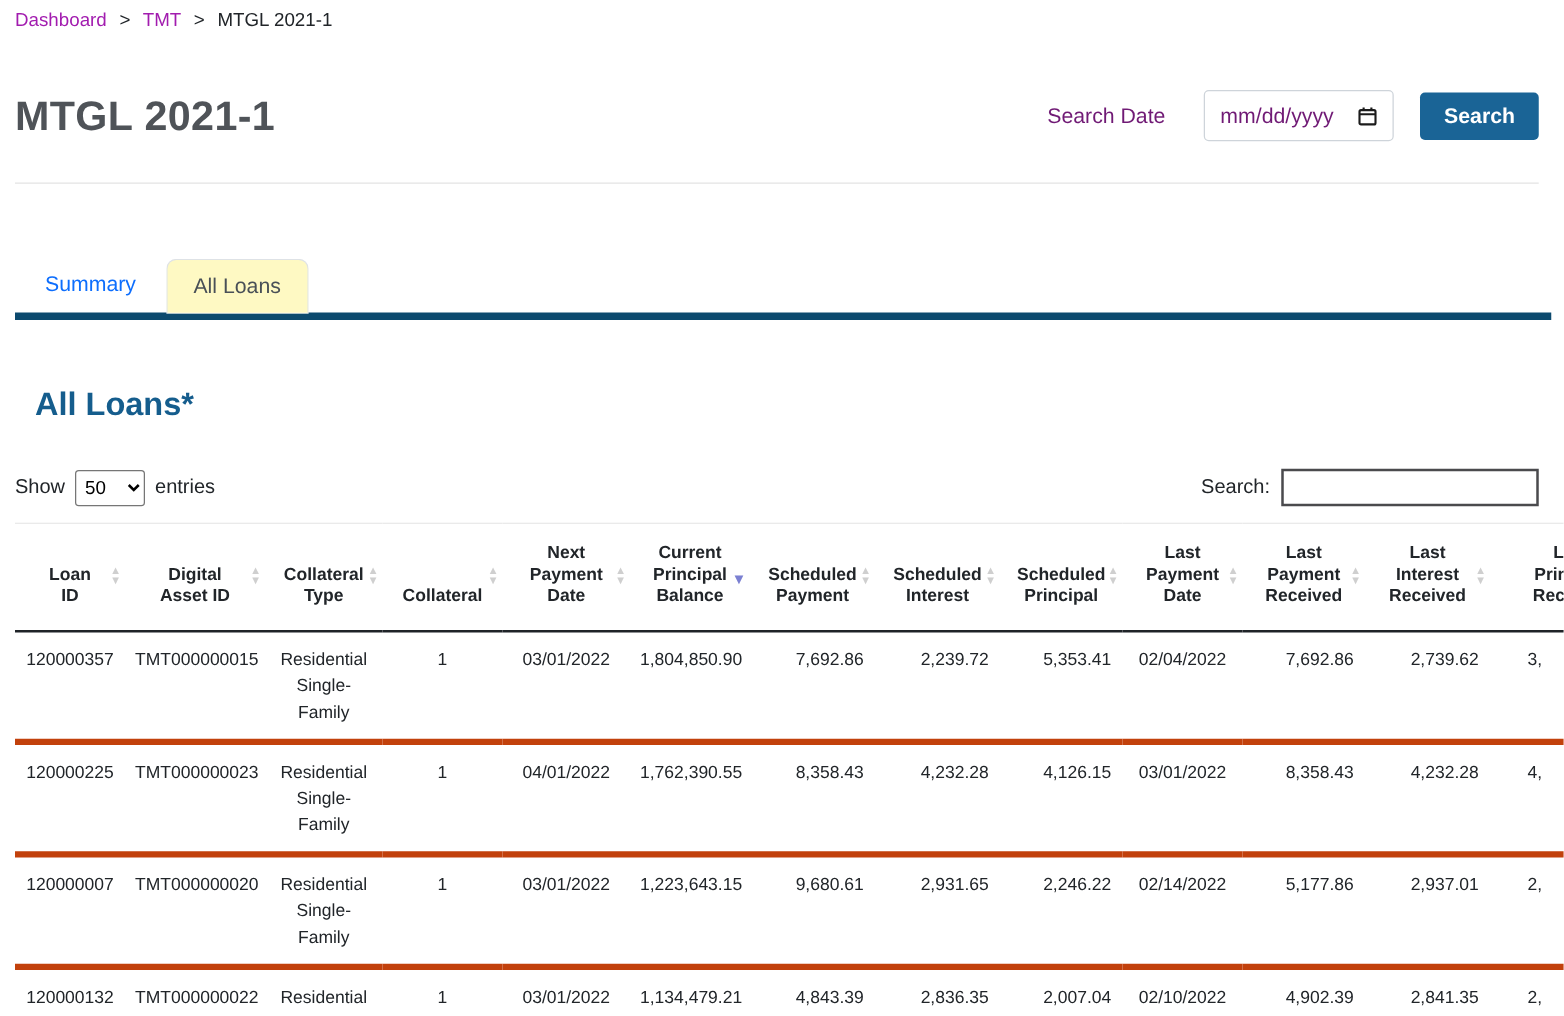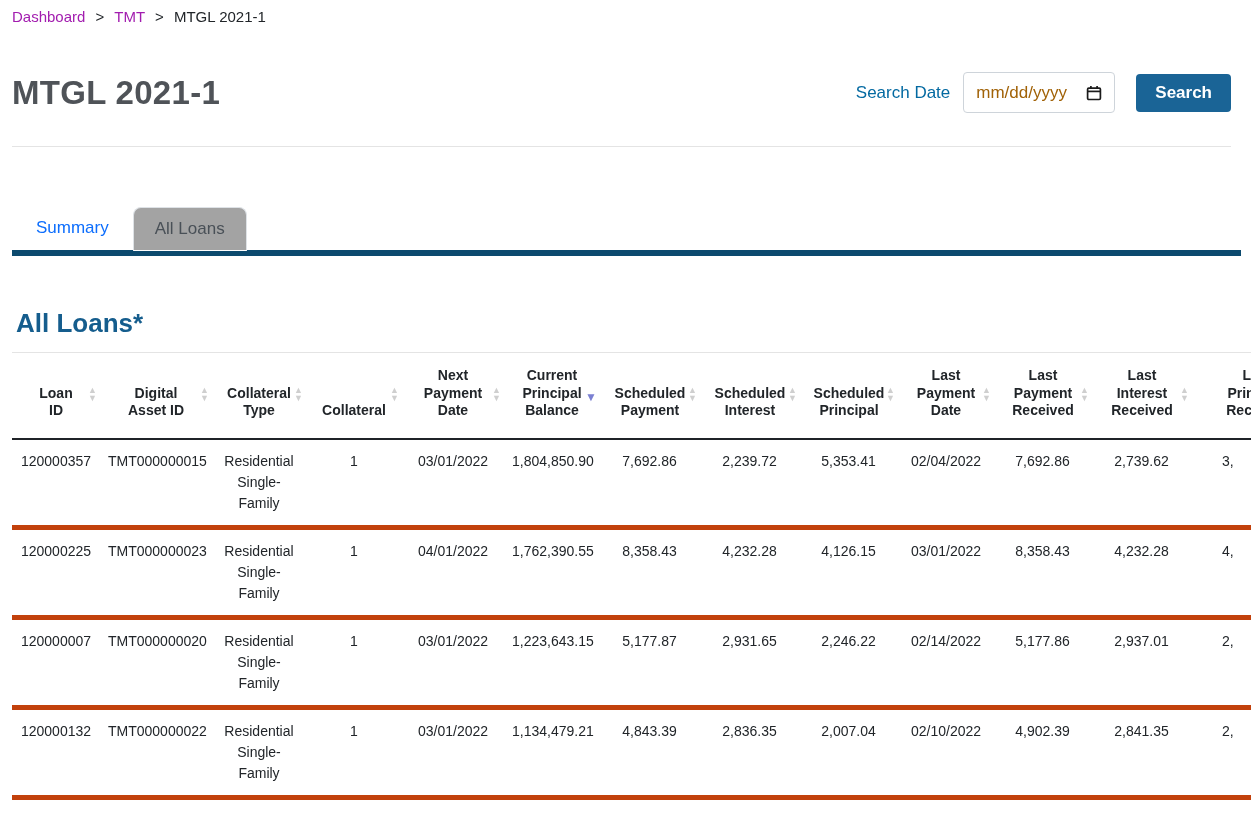--- a/index.html
+++ b/index.html
@@ -14,58 +14,58 @@
   
   .breadcrumb { font-size:15px; }
   .breadcrumb a { color:#a21caf; text-decoration:none; cursor:pointer; }
   .breadcrumb .sep { color:#212529; margin:0 6px; }
   .breadcrumb .current { color:#212529; }
 
   
   .title-row { display:flex; justify-content:space-between; align-items:center; margin-top:47px; padding-right:10px; }
   h1.page-title { font-size:33px; font-weight:600; color:#4f5358; margin:0; letter-spacing:.3px; }
   .search-date { display:flex; align-items:center; }
-  .search-date .sd-label { font-size:17px; color:#0369a1; margin-right:13px; }
+  .search-date .sd-label { font-size:17px; color:#701a75; margin-right:31px; }
   .date-input { width:152px; height:41px; border:1px solid #ced4da; border-radius:4px;
     display:flex; align-items:center; justify-content:space-between; padding:0 12px; background:#fff; cursor:text; }
-  .date-ph { color:#a16207; font-size:17px; }
+  .date-ph { color:#701a75; font-size:17px; }
   .cal-icon { display:flex; align-items:center; cursor:pointer; }
   .btn-search { background:#1a6496; color:#fff; font-size:17px; font-weight:700; border:none;
     border-radius:4px; padding:9px 19px; margin-left:21px; cursor:pointer; }
 
   hr.divider { border:none; border-top:1px solid #e4e4e4; margin:33px 10px 0 0; }
 
   
   .tabs { display:flex; margin-top:60px; border-bottom:6px solid #0c4a6e; }
   .tab { font-size:17px; padding:11px 24px; cursor:pointer; color:#0d6efd; }
-  .tab.active { color:#495057; background:#a3a3a3; border:1px solid #dee2e6; border-bottom:1px solid #fff;
+  .tab.active { color:#495057; background:#fef9c3; border:1px solid #dee2e6; border-bottom:1px solid #fff;
     border-radius:8px 8px 0 0; margin-bottom:-1px; padding:11px 21px; }
 
-  h2.section-heading { color:#155d8d; font-size:26px; font-weight:700; margin:52px 0 0 4px; }
+  h2.section-heading { color:#155d8d; font-size:26px; font-weight:700; margin:52px 0 0 16px; }
 
   
   .controls { display:flex; justify-content:space-between; align-items:center; margin-top:36px; padding-right:10px; }
   .show-entries { font-size:16px; display:flex; align-items:center; }
   .show-entries .lbl { margin-right:8px; } .show-entries .lbl2 { margin-left:8px; }
   .page-size { font-size:15px; padding:3px 3px; border:1px solid #767676; border-radius:3px; background:#fff; width:56px; height:29px; }
   .search-filter { font-size:16px; display:flex; align-items:center; }
   .search-filter label { margin-right:9px; }
   .search-filter input { width:206px; height:30px; border:2px solid #4a4a4d; font-size:15px; padding:0 6px; font-family:"Liberation Sans",sans-serif; }
 
   
   .table-wrap { overflow:hidden; margin-top:13px; margin-right:-10px; }
   table.loans { border-collapse:collapse; table-layout:fixed; width:1310px; font-size:14px; }
   col.c1{width:88px} col.c2{width:112px} col.c3{width:94px} col.c4{width:96px} col.c5{width:102px}
   col.c6{width:96px} col.c7{width:100px} col.c8{width:100px} col.c9{width:98px} col.c10{width:96px}
   col.c11{width:98px} col.c12{width:100px} col.c13{width:130px}
   thead th { border-top:1px solid #e4e4e4; border-bottom:2px solid #1f2328; font-weight:700;
     vertical-align:bottom; text-align:center; position:relative; height:86px;
     padding:10px 6px 18px 6px; white-space:pre-line; line-height:1.25; cursor:pointer; }
   tbody td { border-bottom:5px solid #c2410c; vertical-align:top; padding:11px 8px; height:78px; line-height:1.5; }
-  td.a-center{text-align:center} td.a-right{text-align:center; padding-right:9px;}
+  td.a-center{text-align:center} td.a-right{text-align:right; padding-right:9px;}
   td.a-left{text-align:left; padding-left:30px;}
   .sort { position:absolute; right:3px; top:50%; transform:translateY(-50%);
     display:flex; flex-direction:column; font-size:9px; color:#cfcfcf; line-height:7px; }
   .sort i { font-style:normal; height:8px; display:block; }
   .sort.desc { color:#7b80d2; font-size:12px; line-height:9px; }
   .sort.desc .up { visibility:hidden; height:4px; }
 </style>
 </head>
 <body>
 
@@ -100,20 +100,33 @@
 
   <hr class="divider">
 
   <div class="tabs">
     <div class="tab">Summary</div>
     <div class="tab active">All Loans</div>
   </div>
 
   <h2 class="section-heading">All Loans*</h2>
 
+  <div class="controls">
+    <div class="show-entries">
+      <span class="lbl">Show</span>
+      <select class="page-size">
+        <option>50</option>
+      </select>
+      <span class="lbl2">entries</span>
+    </div>
+    <div class="search-filter">
+      <label>Search:</label>
+      <input type="text" value="" style="">
+    </div>
+  </div>
 
   <div class="table-wrap">
     <table class="loans" id="loans-table">
         <colgroup>
           <col class="c1">
           <col class="c2">
           <col class="c3">
           <col class="c4">
           <col class="c5">
           <col class="c6">
@@ -191,21 +204,21 @@
             <td class="a-right">4,232.28</td>
             <td class="a-left">4,</td>
           </tr>
           <tr>
             <td class="a-center">120000007</td>
             <td class="a-center">TMT000000020</td>
             <td class="a-center">Residential Single-Family</td>
             <td class="a-center">1</td>
             <td class="a-center">03/01/2022</td>
             <td class="a-right">1,223,643.15</td>
-            <td class="a-right">5,177.87</td>
+            <td class="a-right">9,680.61</td>
             <td class="a-right">2,931.65</td>
             <td class="a-right">2,246.22</td>
             <td class="a-center">02/14/2022</td>
             <td class="a-right">5,177.86</td>
             <td class="a-right">2,937.01</td>
             <td class="a-left">2,</td>
           </tr>
           <tr>
             <td class="a-center">120000132</td>
             <td class="a-center">TMT000000022</td>

